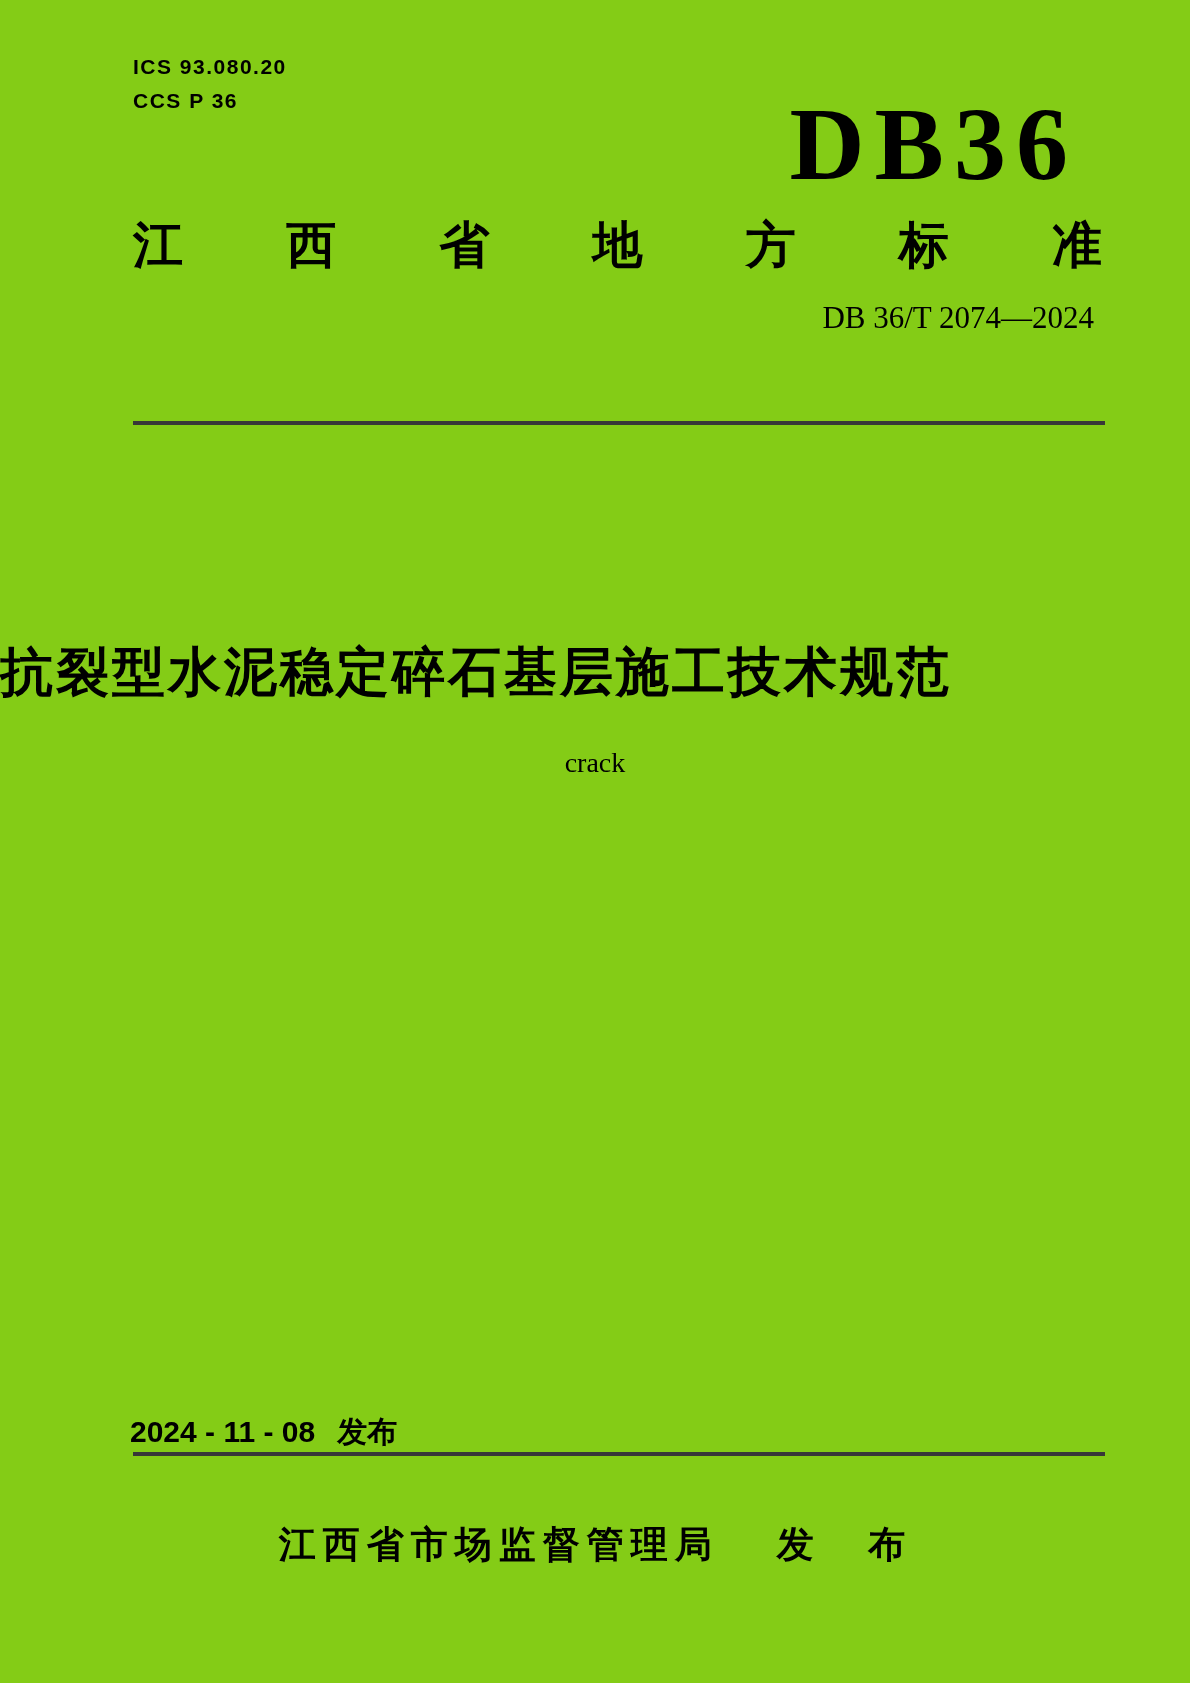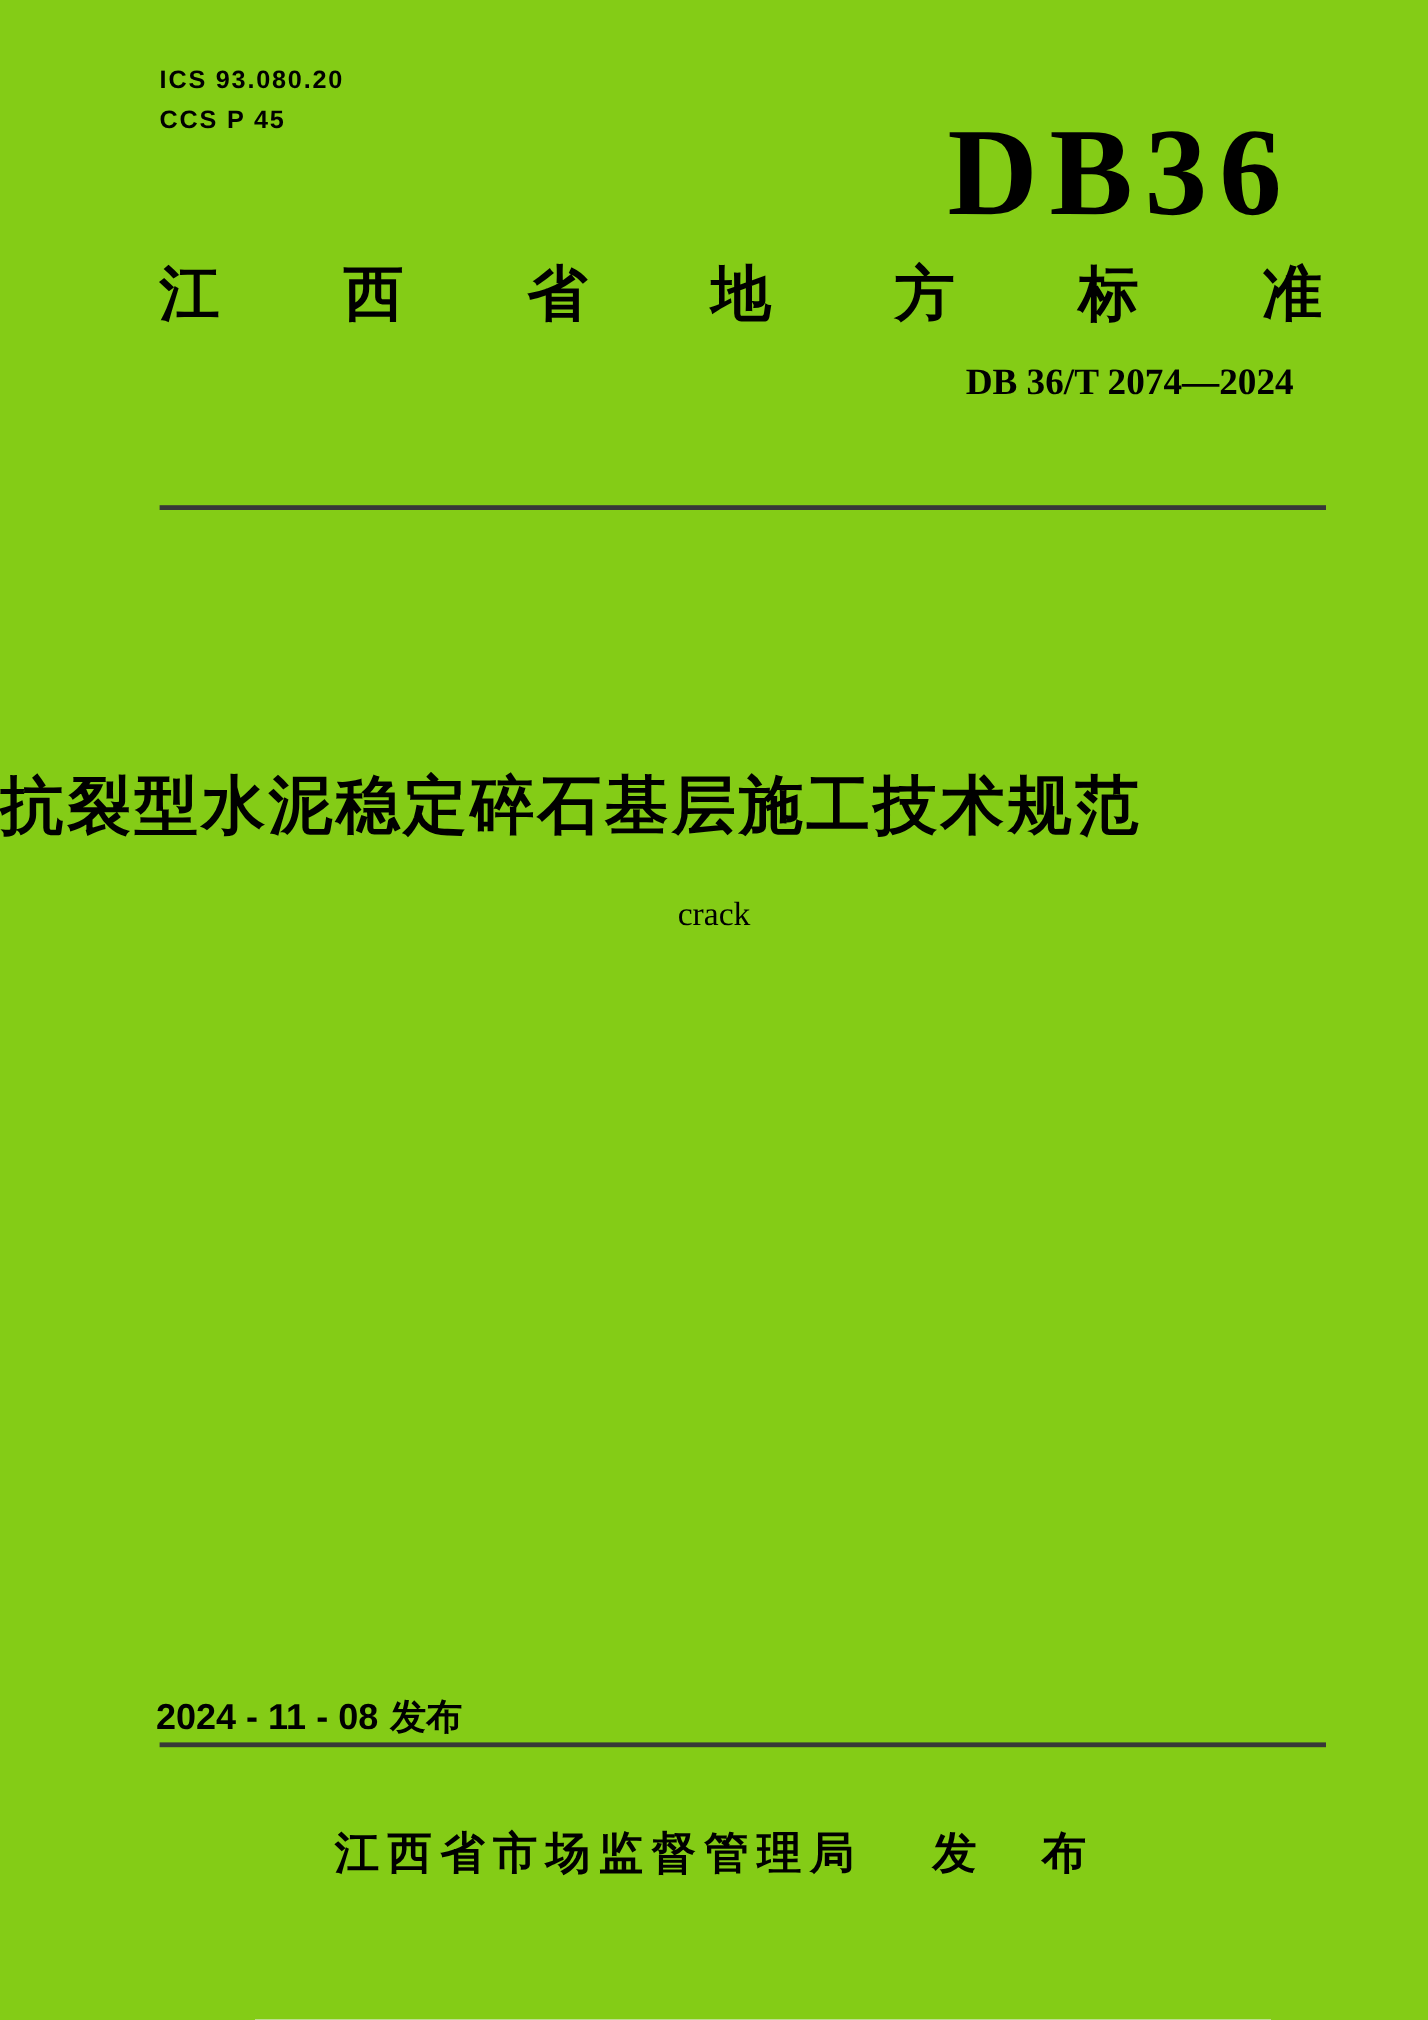--- a/index.html
+++ b/index.html
@@ -51,26 +51,25 @@
     display: flex;
     justify-content: space-between;
     font-size: 50px;
     font-weight: 700;
     line-height: 1.1;
   }
 
   
   .std-number {
     position: absolute;
-    right: 112px;
+    right: 96px;
     top: 300px;
     font-family: "Liberation Serif", "DejaVu Serif", serif;
     font-size: 31px;
     white-space: nowrap;
-    font-weight: bold;
   }
 
   .rule {
     position: absolute;
     left: 133px;
     right: 85px;
     height: 4px;
     background: #383838;
   }
   .rule-top { top: 421px; }
@@ -109,21 +108,21 @@
     left: 130px;
     right: 85px;
     top: 1414px;
     display: flex;
     justify-content: space-between;
     font-size: 30px;
     font-weight: 700;
     line-height: 1.2;
     white-space: nowrap;
   }
-  .date-group { display: inline-flex; gap: 10px; }
+  .date-group { display: inline-flex; gap: 22px; }
 
   
   .publisher-row {
     position: absolute;
     left: 0;
     right: 0;
     top: 1520px;
     display: flex;
     justify-content: center;
     align-items: baseline;
@@ -135,21 +134,21 @@
   .publisher-gap { display: inline-block; width: 58px; }
   .publisher-action { letter-spacing: 22px; }
 </style>
 </head>
 <body>
 
 <div class="page">
 
   <div class="codes">
     <div>ICS 93.080.20</div>
-    <div>CCS P 45</div>
+    <div>CCS P 36</div>
   </div>
 
   <div class="db-logo">DB36</div>
 
   <div class="std-category">
     <span>江</span>
     <span>西</span>
     <span>省</span>
     <span>地</span>
     <span>方</span>

